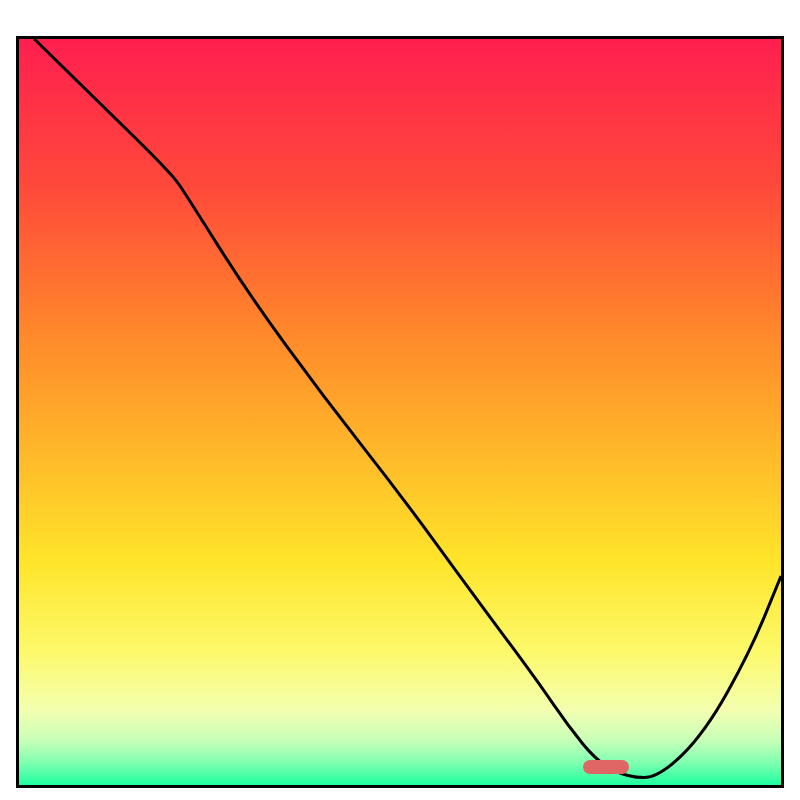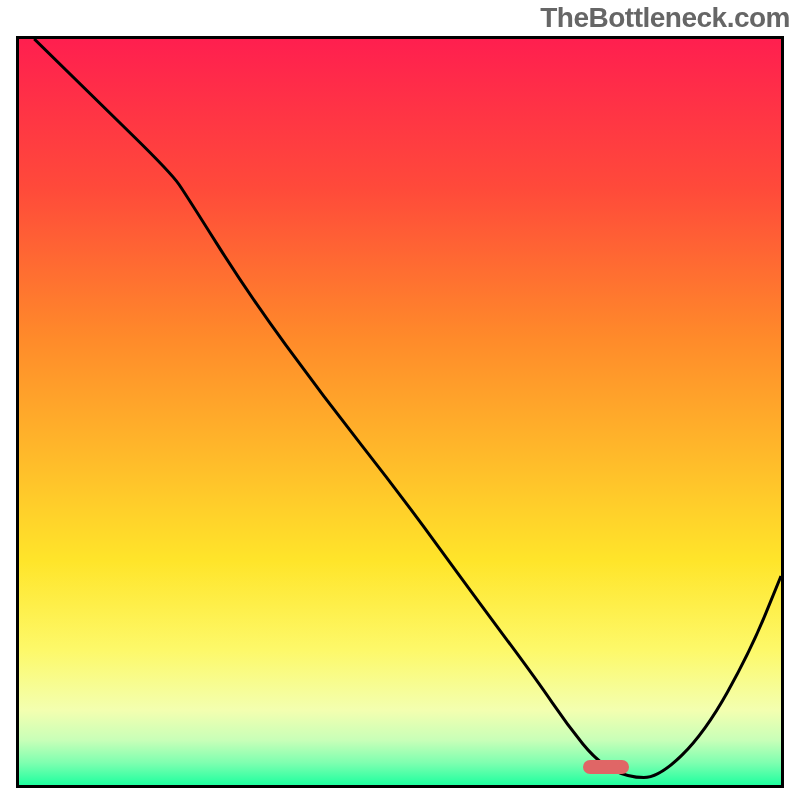--- a/index.html
+++ b/index.html
@@ -47,21 +47,20 @@
     position: absolute;
     height: 14px;
     border-radius: 7px;
     background: #e06666;
   }
 </style>
 </head>
 <body>
 <div class="container">
 
-  <div class="watermark">TheBottleneck.com</div>
 
   <div class="plot-frame">
 
     <svg class="gradient-bg" width="100%" height="100%" viewBox="0 0 100 100" preserveAspectRatio="none">
       <defs>
         <linearGradient id="bg-grad" x1="0" y1="0" x2="0" y2="1">
         <stop offset="0%" stop-color="#ff1f4f"></stop>
             <stop offset="20%" stop-color="#ff4a3a"></stop>
             <stop offset="40%" stop-color="#ff8a2a"></stop>
             <stop offset="55%" stop-color="#ffb72a"></stop>

